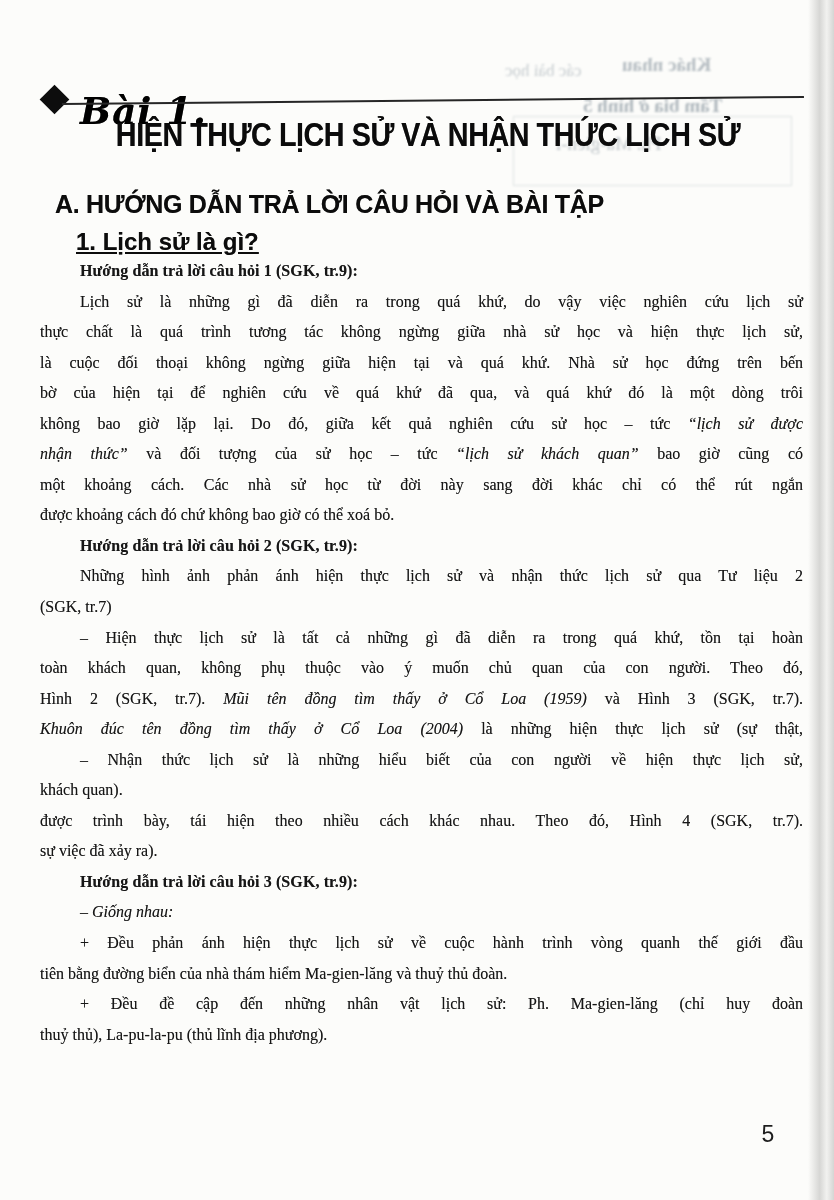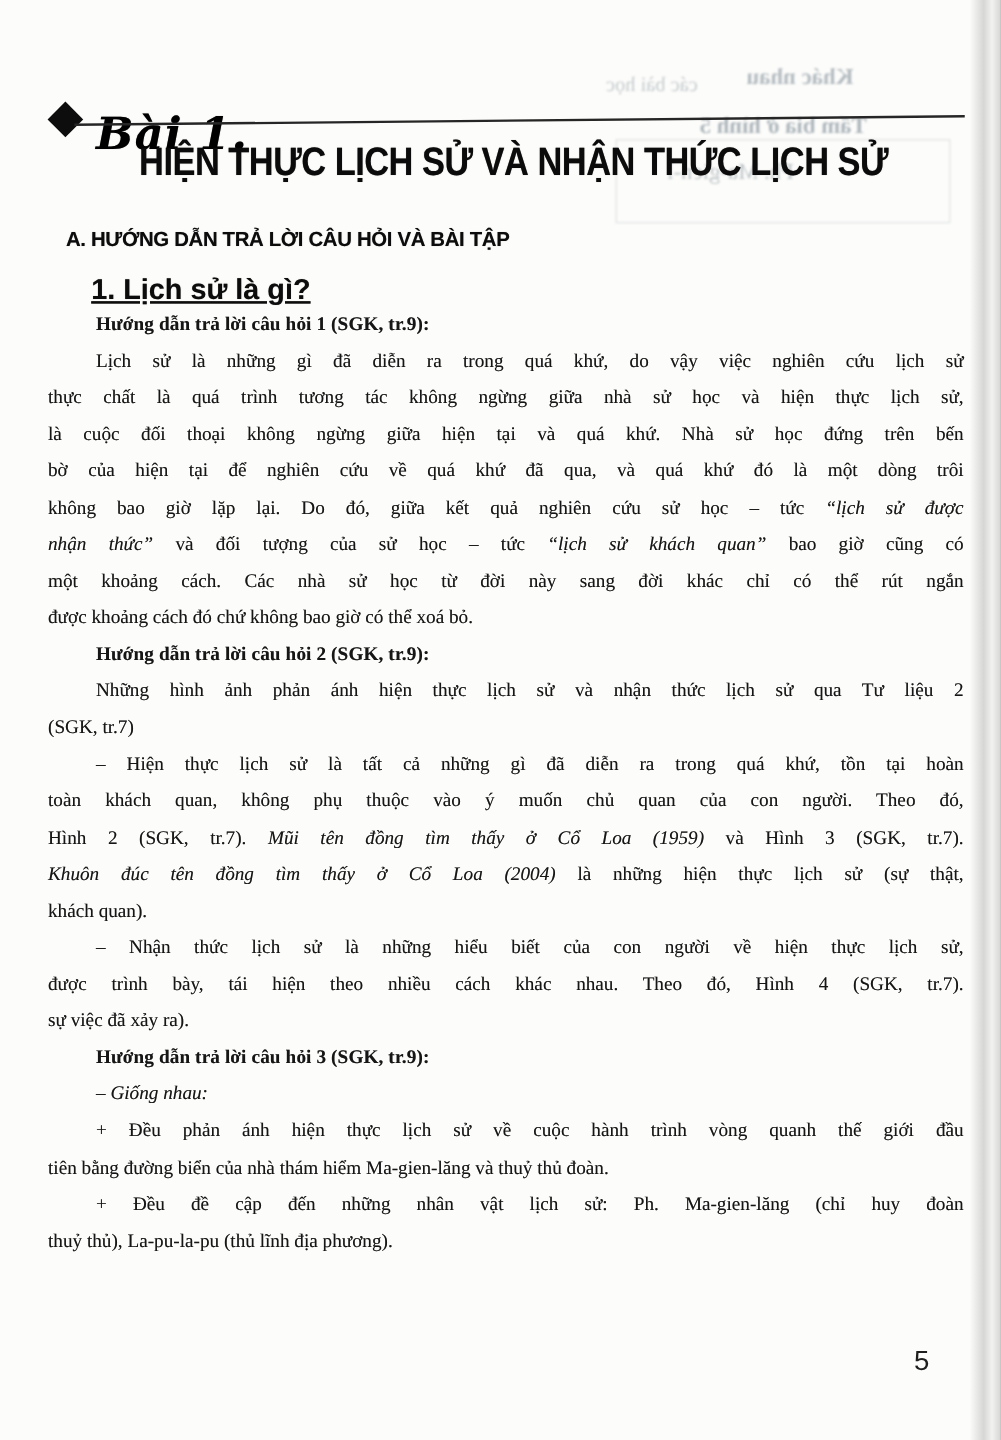--- a/index.html
+++ b/index.html
@@ -43,21 +43,21 @@
   .title {
     position:absolute; left:11px; top:112px; width:834px; text-align:center;
     font-family:"Liberation Sans","DejaVu Sans",sans-serif;
     font-weight:bold; font-size:33px; line-height:46px; letter-spacing:-0.5px;
     color:#0b0b0b; transform:scaleX(0.87);
     text-shadow:0 0 0.7px rgba(0,0,0,0.55);
   }
   .heading-a {
     position:absolute; left:55px; top:190px;
     font-family:"Liberation Sans","DejaVu Sans",sans-serif;
-    font-weight:bold; font-size:17px; letter-spacing:-0.3px; color:#0c0c0c;
+    font-weight:bold; font-size:25px; letter-spacing:-0.3px; color:#0c0c0c;
     text-shadow:0 0 0.6px rgba(0,0,0,0.5); white-space:nowrap;
   }
   .heading-1 {
     position:absolute; left:76px; top:228px;
     font-family:"Liberation Sans","DejaVu Sans",sans-serif;
     font-weight:bold; font-size:24px; color:#0c0c0c;
     text-shadow:0 0 0.6px rgba(0,0,0,0.5); white-space:nowrap;text-decoration:underline;
   }
   
   .bodycol { position:absolute; left:40px; top:256px; width:763px; }
@@ -108,22 +108,22 @@
       <div class="line"><span class="it">nhận thức”</span><span> và đối tượng của sử học – tức </span><span class="it">“lịch sử khách quan”</span><span> bao giờ cũng có</span></div>
       <div class="line"><span>một khoảng cách. Các nhà sử học từ đời này sang đời khác chỉ có thể rút ngắn</span></div>
       <div class="line last"><span>được khoảng cách đó chứ không bao giờ có thể xoá bỏ.</span></div>
       <div class="line first last"><span class="bd">Hướng dẫn trả lời câu hỏi 2 (SGK, tr.9):</span></div>
       <div class="line first"><span>Những hình ảnh phản ánh hiện thực lịch sử và nhận thức lịch sử qua Tư liệu 2</span></div>
       <div class="line last"><span>(SGK, tr.7)</span></div>
       <div class="line first"><span>– Hiện thực lịch sử là tất cả những gì đã diễn ra trong quá khứ, tồn tại hoàn</span></div>
       <div class="line"><span>toàn khách quan, không phụ thuộc vào ý muốn chủ quan của con người. Theo đó,</span></div>
       <div class="line"><span>Hình 2 (SGK, tr.7). </span><span class="it">Mũi tên đồng tìm thấy ở Cổ Loa (1959)</span><span> và Hình 3 (SGK, tr.7).</span></div>
       <div class="line"><span class="it">Khuôn đúc tên đồng tìm thấy ở Cổ Loa (2004)</span><span> là những hiện thực lịch sử (sự thật,</span></div>
+      <div class="line first"><span>– Nhận thức lịch sử là những hiểu biết của con người về hiện thực lịch sử,</span></div>
       <div class="line last"><span>khách quan).</span></div>
-      <div class="line first"><span>– Nhận thức lịch sử là những hiểu biết của con người về hiện thực lịch sử,</span></div>
       <div class="line"><span>được trình bày, tái hiện theo nhiều cách khác nhau. Theo đó, Hình 4 (SGK, tr.7).</span></div>
       <div class="line last"><span>sự việc đã xảy ra).</span></div>
       <div class="line first last"><span class="bd">Hướng dẫn trả lời câu hỏi 3 (SGK, tr.9):</span></div>
       <div class="line first last"><span>– </span><span class="it">Giống nhau:</span></div>
       <div class="line first"><span>+ Đều phản ánh hiện thực lịch sử về cuộc hành trình vòng quanh thế giới đầu</span></div>
       <div class="line last"><span>tiên bằng đường biển của nhà thám hiểm Ma-gien-lăng và thuỷ thủ đoàn.</span></div>
       <div class="line first"><span>+ Đều đề cập đến những nhân vật lịch sử: Ph. Ma-gien-lăng (chỉ huy đoàn</span></div>
       <div class="line last"><span>thuỷ thủ), La-pu-la-pu (thủ lĩnh địa phương).</span></div>
     </div>
 

